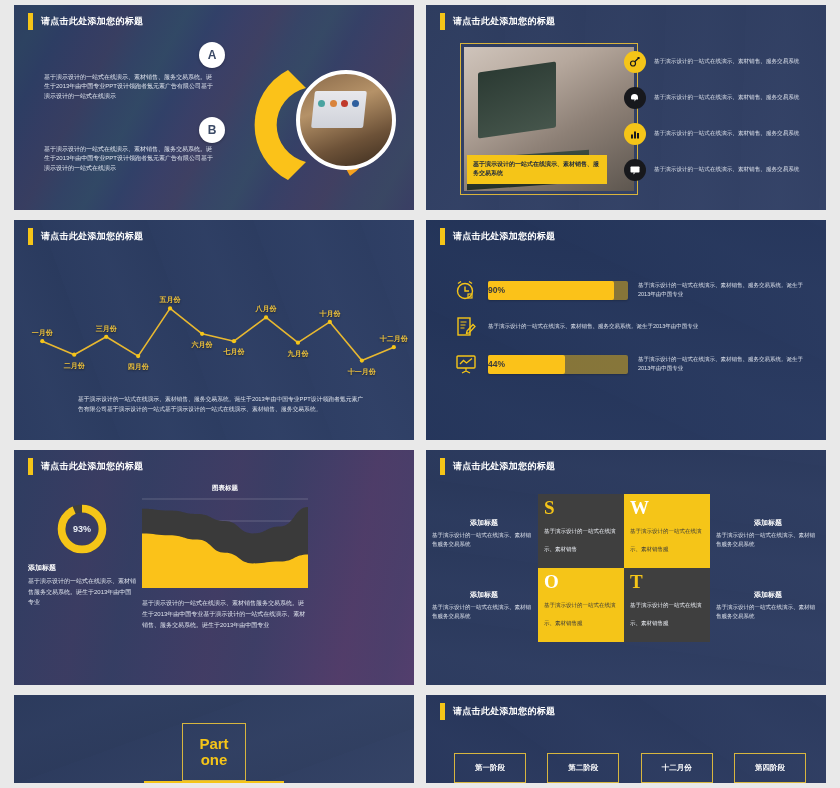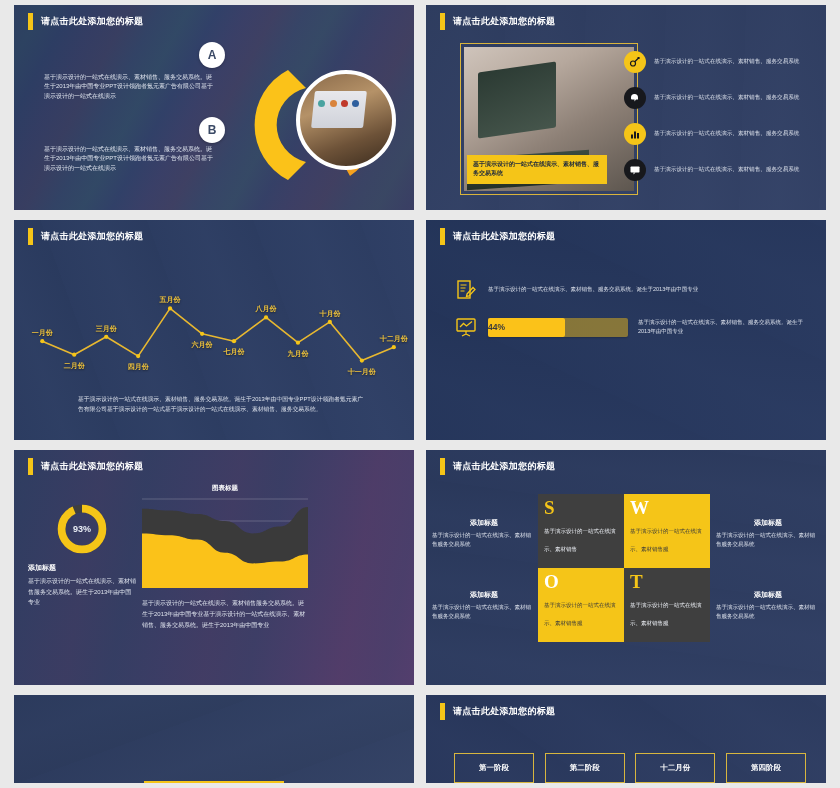--- a/index.html
+++ b/index.html
@@ -227,21 +227,21 @@
     width: 140px; background:#f5c518; color:#2b3550;
     font-size:7px; font-weight:bold; text-align:center; padding:4px 0; z-index:5;
   }
 
   
   .s8-stages {
     position:absolute; left: 28px; right: 20px; top: 58px;
     display:flex; justify-content:space-between; z-index:5;
   }
   .s8-stage {
-    width: 80px; height: 30px; border:1.2px solid #d7b63f;
+    width: 72px; height: 30px; border:1.2px solid #d7b63f;
     display:flex; align-items:center; justify-content:center;
     color:#ffffff; font-size:7.5px; font-weight:bold;
   }
 </style>
 </head>
 <body>
 
 <div class="grid">
 
   <div class="cell left">
@@ -385,20 +385,33 @@
     <div class="slide">
       <div class="bg bg-d"></div>
 
       <div class="title-row">
         <div class="title-bar"></div>
         <div class="title-text">请点击此处添加您的标题</div>
       </div>
 
       <div class="s4-rows">
 
+        <div class="s4-row">
+          <svg class="s4-ico" viewBox="0 0 24 24">
+            <circle cx="11" cy="13" r="7.5" fill="none" stroke="#f5c518" stroke-width="1.4"></circle>
+            <path d="M11 8.5 V13 H15" fill="none" stroke="#f5c518" stroke-width="1.4"></path>
+            <path d="M4 5.5 L7 3.5 M18 5.5 L15 3.5" stroke="#f5c518" stroke-width="1.4"></path>
+            <rect x="14" y="16" width="4" height="4" fill="none" stroke="#f5c518" stroke-width="1.2"></rect>
+          </svg>
+          <div class="s4-track">
+            <div class="s4-fill" style="width: 90%;"></div>
+            <span class="s4-pct">90%</span>
+          </div>
+          <div class="s4-txt">基于演示设计的一站式在线演示、素材销售、服务交易系统。诞生于2013年由中国专业</div>
+        </div>
 
         <div class="s4-row">
           <svg class="s4-ico" viewBox="0 0 24 24">
             <rect x="4" y="3" width="12" height="17" fill="none" stroke="#f5c518" stroke-width="1.4"></rect>
             <path d="M6.5 7h6 M6.5 10h5 M6.5 13h4" stroke="#f5c518" stroke-width="1.2"></path>
             <path d="M13 16 L19 9.5 L21 11.5 L15 18 L12.5 18.5 Z" fill="none" stroke="#f5c518" stroke-width="1.3"></path>
           </svg>
           <div class="s4-txt">基于演示设计的一站式在线演示、素材销售、服务交易系统。诞生于2013年由中国专业</div>
         </div>
 
@@ -503,20 +516,24 @@
       <div class="swot-side br">
         <div class="h">添加标题</div>
         <div class="p">基于演示设计的一站式在线演示、素材销售服务交易系统</div>
       </div>
     </div>
   </div>
 
   <div class="cell left">
     <div class="slide">
       <div class="bg bg-g"></div>
+      <div class="s7-box">
+        <span>Part</span>
+        <span>one</span>
+      </div>
       <div class="s7-band">请点击此处添加您的标题</div>
     </div>
   </div>
 
   <div class="cell right">
     <div class="slide">
       <div class="bg bg-h"></div>
 
       <div class="title-row">
         <div class="title-bar"></div>

